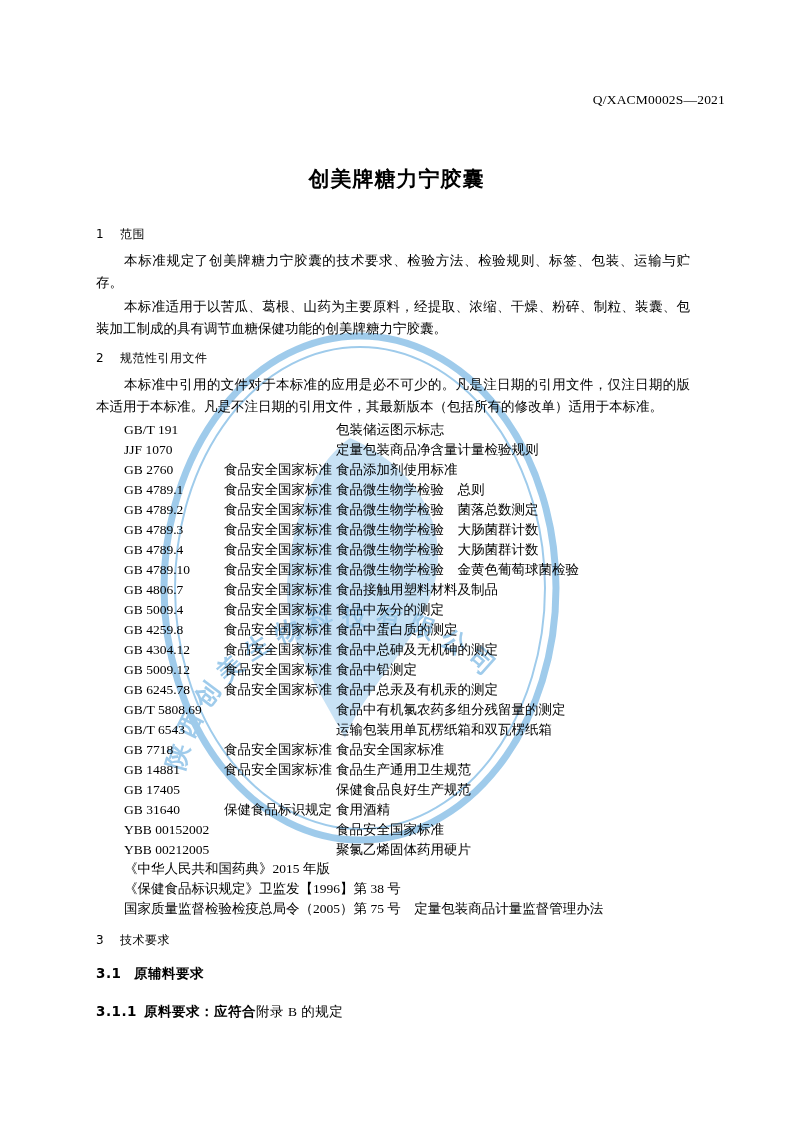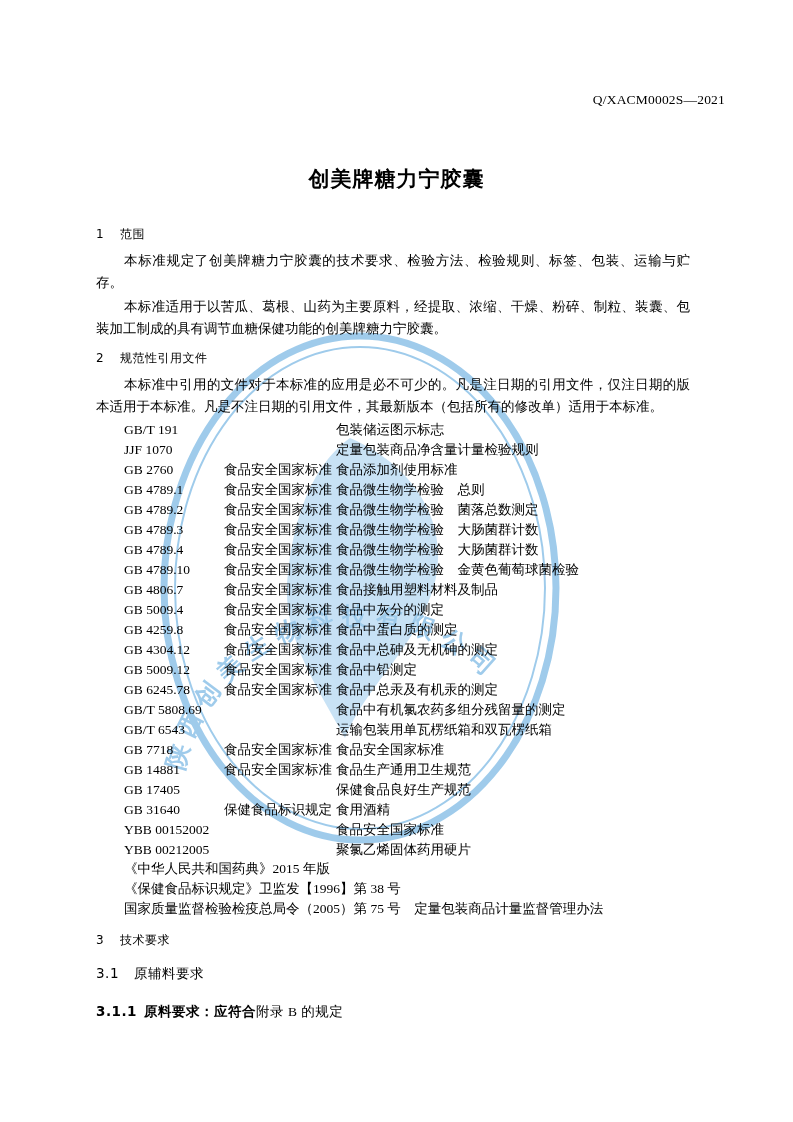--- a/index.html
+++ b/index.html
@@ -74,21 +74,21 @@
     font-size: 12px;
     margin: 0 0 7px 0;
     letter-spacing: 0.5px;
   }
   .h1 .num {
     display: inline-block;
     min-width: 24px;
   }
   .h2 {
     font-family: "DejaVu Sans", sans-serif;
-    font-weight: normal;
+    font-weight: bold;
     font-size: 13.5px;
     margin: 0 0 7px 0;
     letter-spacing: 0.5px;
   }
   .h2 .num {
     display: inline-block;
     min-width: 38px;
   }
   .h3 {
     font-family: "DejaVu Sans", sans-serif;

